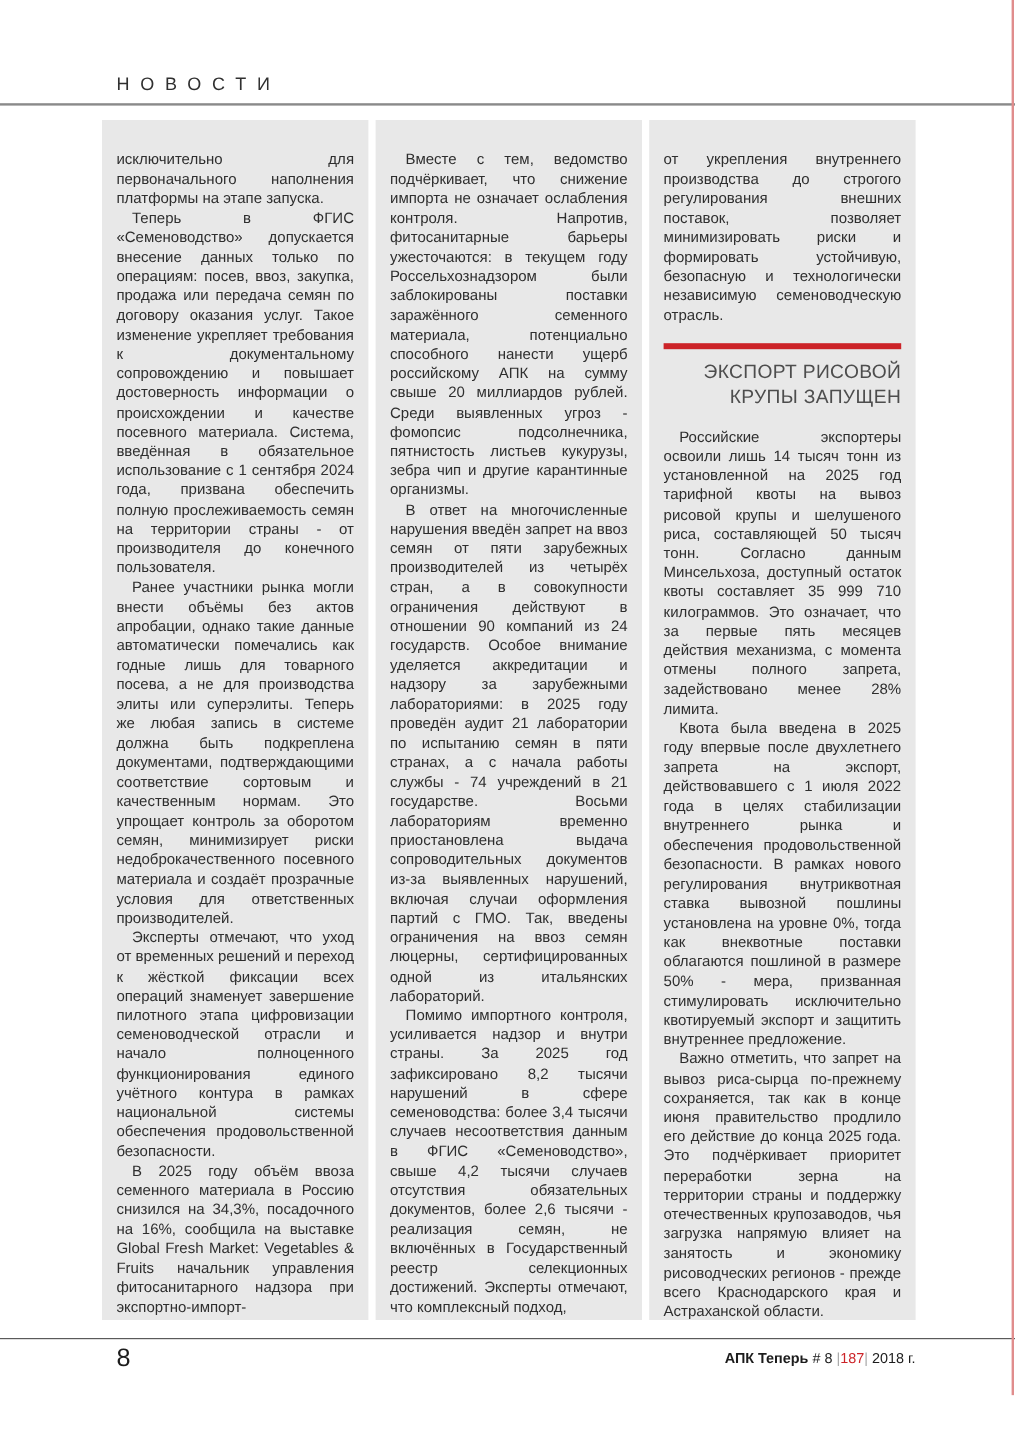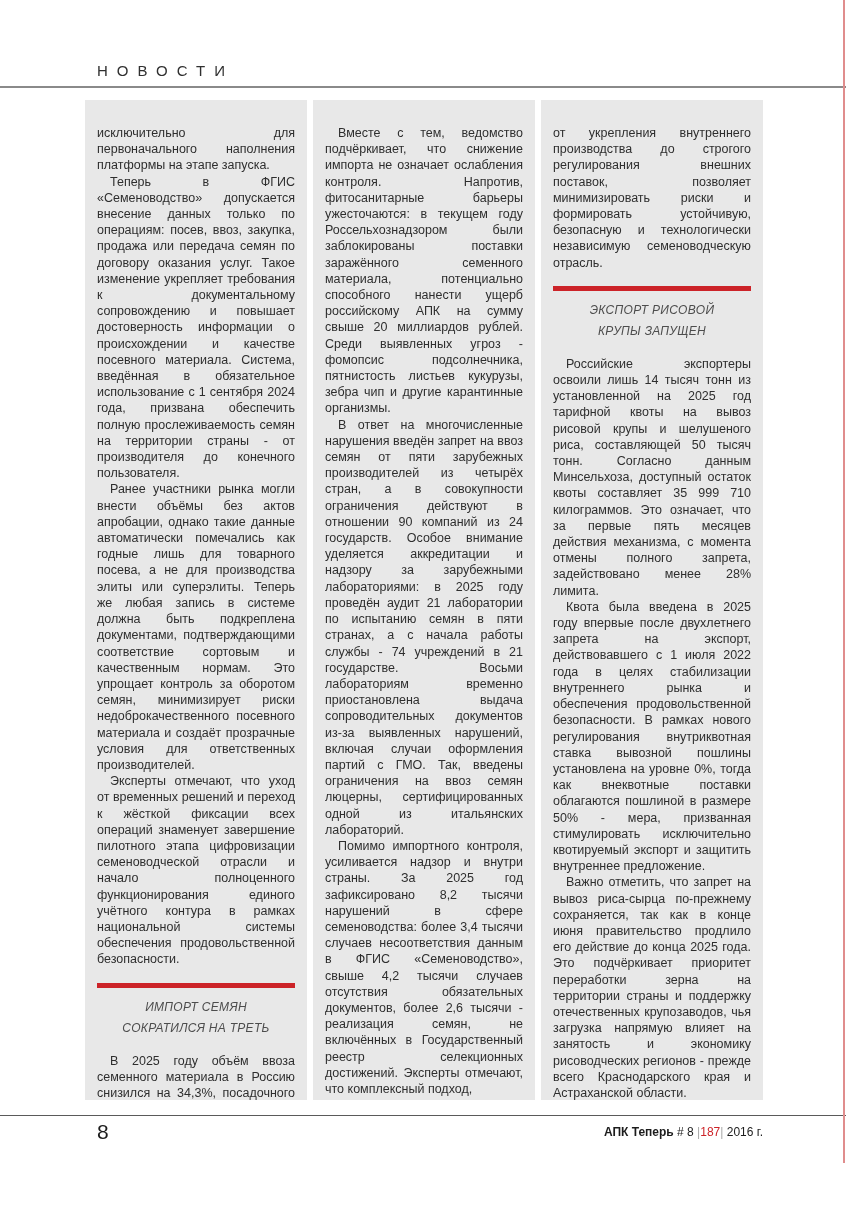--- a/index.html
+++ b/index.html
@@ -38,26 +38,25 @@
     overflow:hidden;
     text-align:justify;
     color:var(--ink);
     font-size:12.5px;line-height:16.2px;
   }
   .para{margin:0;}
   .para.indent{text-indent:13px;}
   .heading-block{margin:15px 0 13px 0;}
   .heading-rule{height:5px;background:var(--accent);margin-bottom:9px;}
   .section-heading{
-    font-size:12px;line-height:21.5px;
+    font-size:16px;line-height:21.5px;
     font-weight:400;color:var(--head-ink);
     letter-spacing:0.3px;
     white-space:pre-line;
-    text-align:center;
-    font-style:italic;
+    text-align:right;
   }
   .footer-rule{
     position:absolute;left:0;top:1115px;width:846px;height:1px;
     background:#5a5a5a;
   }
   .page-number{
     position:absolute;left:97px;top:1120px;
     font-size:21px;color:#1c1c1c;
   }
   .footer-right{
@@ -79,25 +78,20 @@
 
   <div class="section-label">НОВОСТИ</div>
   <div class="header-rule"></div>
 
   <div class="columns">
     <div class="column">
         <p class="para">исключительно для первоначального наполнения платформы на этапе запуска.</p>
         <p class="para indent">Теперь в ФГИС «Семеноводство» допускается внесение данных только по операциям: посев, ввоз, закупка, продажа или передача семян по договору оказания услуг. Такое изменение укрепляет требования к документальному сопровождению и повышает достоверность информации о происхождении и качестве посевного материала. Система, введённая в обязательное использование с 1 сентября 2024 года, призвана обеспечить полную прослеживаемость семян на территории страны - от производителя до конечного пользователя.</p>
         <p class="para indent">Ранее участники рынка могли внести объёмы без актов апробации, однако такие данные автоматически помечались как годные лишь для товарного посева, а не для производства элиты или суперэлиты. Теперь же любая запись в системе должна быть подкреплена документами, подтверждающими соответствие сортовым и качественным нормам. Это упрощает контроль за оборотом семян, минимизирует риски недоброкачественного посевного материала и создаёт прозрачные условия для ответственных производителей.</p>
         <p class="para indent">Эксперты отмечают, что уход от временных решений и переход к жёсткой фиксации всех операций знаменует завершение пилотного этапа цифровизации семеноводческой отрасли и начало полноценного функционирования единого учётного контура в рамках национальной системы обеспечения продовольственной безопасности.</p>
-        <div class="heading-block">
-          <div class="heading-rule"></div>
-          <h2 class="section-heading">ИМПОРТ СЕМЯН
-СОКРАТИЛСЯ НА ТРЕТЬ</h2>
-        </div>
         <p class="para indent">В 2025 году объём ввоза семенного материала в Россию снизился на 34,3%, посадочного на 16%, сообщила на выставке Global Fresh Market: Vegetables &amp; Fruits начальник управления фитосанитарного надзора при экспортно-импорт-</p>
       </div>
     <div class="column">
         <p class="para indent">Вместе с тем, ведомство подчёркивает, что снижение импорта не означает ослабления контроля. Напротив, фитосанитарные барьеры ужесточаются: в текущем году Россельхознадзором были заблокированы поставки заражённого семенного материала, потенциально способного нанести ущерб российскому АПК на сумму свыше 20 миллиардов рублей. Среди выявленных угроз - фомопсис подсолнечника, пятнистость листьев кукурузы, зебра чип и другие карантинные организмы.</p>
         <p class="para indent">В ответ на многочисленные нарушения введён запрет на ввоз семян от пяти зарубежных производителей из четырёх стран, а в совокупности ограничения действуют в отношении 90 компаний из 24 государств. Особое внимание уделяется аккредитации и надзору за зарубежными лабораториями: в 2025 году проведён аудит 21 лаборатории по испытанию семян в пяти странах, а с начала работы службы - 74 учреждений в 21 государстве. Восьми лабораториям временно приостановлена выдача сопроводительных документов из-за выявленных нарушений, включая случаи оформления партий с ГМО. Так, введены ограничения на ввоз семян люцерны, сертифицированных одной из итальянских лабораторий.</p>
         <p class="para indent">Помимо импортного контроля, усиливается надзор и внутри страны. За 2025 год зафиксировано 8,2 тысячи нарушений в сфере семеноводства: более 3,4 тысячи случаев несоответствия данным в ФГИС «Семеноводство», свыше 4,2 тысячи случаев отсутствия обязательных документов, более 2,6 тысячи - реализация семян, не включённых в Государственный реестр селекционных достижений. Эксперты отмечают, что комплексный подход,</p>
       </div>
     <div class="column">
         <p class="para">от укрепления внутреннего производства до строгого регулирования внешних поставок, позволяет минимизировать риски и формировать устойчивую, безопасную и технологически независимую семеноводческую отрасль.</p>
         <div class="heading-block">
@@ -106,16 +100,16 @@
 КРУПЫ ЗАПУЩЕН</h2>
         </div>
         <p class="para indent">Российские экспортеры освоили лишь 14 тысяч тонн из установленной на 2025 год тарифной квоты на вывоз рисовой крупы и шелушеного риса, составляющей 50 тысяч тонн. Согласно данным Минсельхоза, доступный остаток квоты составляет 35 999 710 килограммов. Это означает, что за первые пять месяцев действия механизма, с момента отмены полного запрета, задействовано менее 28% лимита.</p>
         <p class="para indent">Квота была введена в 2025 году впервые после двухлетнего запрета на экспорт, действовавшего с 1 июля 2022 года в целях стабилизации внутреннего рынка и обеспечения продовольственной безопасности. В рамках нового регулирования внутриквотная ставка вывозной пошлины установлена на уровне 0%, тогда как внеквотные поставки облагаются пошлиной в размере 50% - мера, призванная стимулировать исключительно квотируемый экспорт и защитить внутреннее предложение.</p>
         <p class="para indent">Важно отметить, что запрет на вывоз риса-сырца по-прежнему сохраняется, так как в конце июня правительство продлило его действие до конца 2025 года. Это подчёркивает приоритет переработки зерна на территории страны и поддержку отечественных крупозаводов, чья загрузка напрямую влияет на занятость и экономику рисоводческих регионов - прежде всего Краснодарского края и Астраханской области.</p>
       </div>
   </div>
 
   <div class="footer-rule"></div>
   <div class="page-number">8</div>
-  <div class="footer-right"><span class="mag">АПК Теперь</span>&nbsp;<span># 8</span>&nbsp;<span class="sep">|</span><span class="issue">187</span><span class="sep">|</span>&nbsp;<span>2016 г.</span></div>
+  <div class="footer-right"><span class="mag">АПК Теперь</span>&nbsp;<span># 8</span>&nbsp;<span class="sep">|</span><span class="issue">187</span><span class="sep">|</span>&nbsp;<span>2018 г.</span></div>
 
   <div class="edge-line"></div>
 </div>
 
 </body></html>

